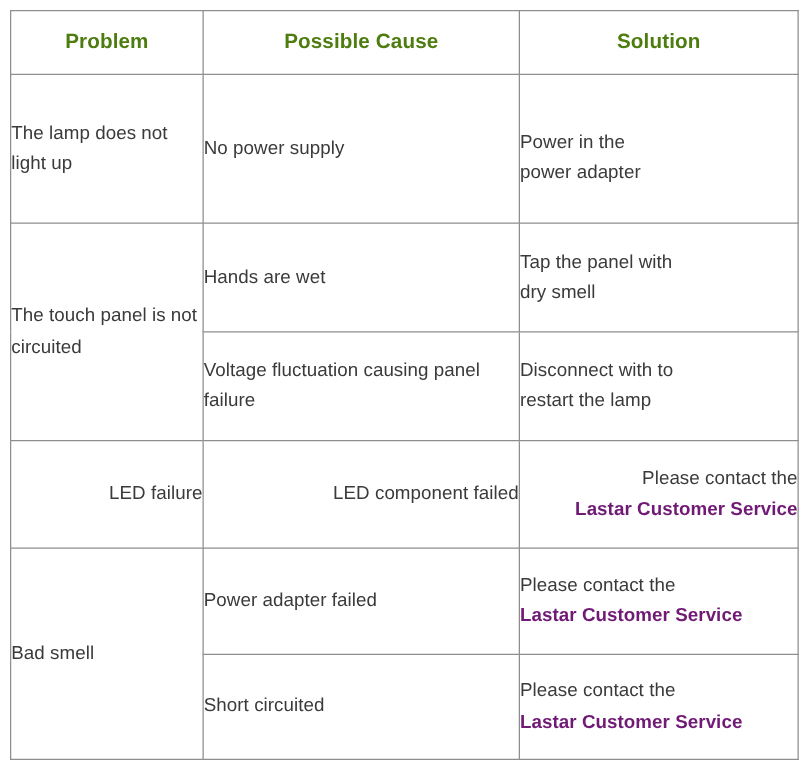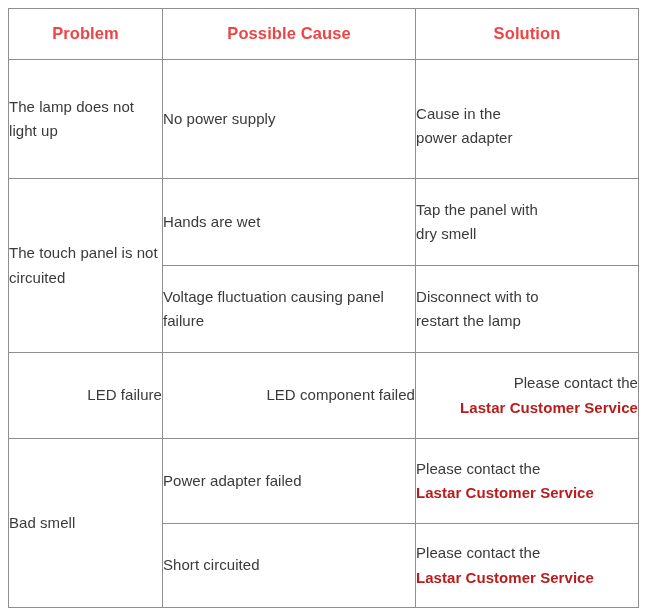--- a/index.html
+++ b/index.html
@@ -53,36 +53,36 @@
 
   .head-cell {
     height: 50px;
     text-align: center;
     vertical-align: middle;
   }
   .head-label {
     display: block;
     font-size: 16.5px;
     font-weight: bold;
-    color: #ef4444;
+    color: #4d7c0f;
     letter-spacing: 0.1px;
     line-height: 1.2;
   }
 
   .cell-text {
     display: block;
     font-size: 15px;
     font-weight: normal;
     color: #3a3a3a;
     line-height: 1.62;
     letter-spacing: 0.05px;
   }
   .cell-text .strong {
     font-weight: bold;
-    color: #b91c1c;
+    color: #701a75;
   }
 
   .pad-problem   { padding: 0 14px 0 16px; }
   .pad-cause     { padding: 0 14px 0 17px; }
   .pad-solution  { padding: 0 12px 0 17px; }
 
   .v-top {
     vertical-align: top;
   }
   .v-top .cell-text {
@@ -124,21 +124,21 @@
 
         <tr class="r1">
           <td class="pad-problem">
             <span class="cell-text">The lamp does not light up</span>
           </td>
           <td class="pad-cause">
             <span class="cell-text">No power supply</span>
           </td>
           <td class="pad-solution v-top">
             <span class="cell-text">
-              <span>Cause in the</span><br>
+              <span>Power in the</span><br>
               <span>power adapter</span>
             </span>
           </td>
         </tr>
 
         <tr class="r2a">
           <td class="pad-problem" rowspan="2">
             <span class="cell-text">The touch panel is not circuited</span>
           </td>
           <td class="pad-cause">

